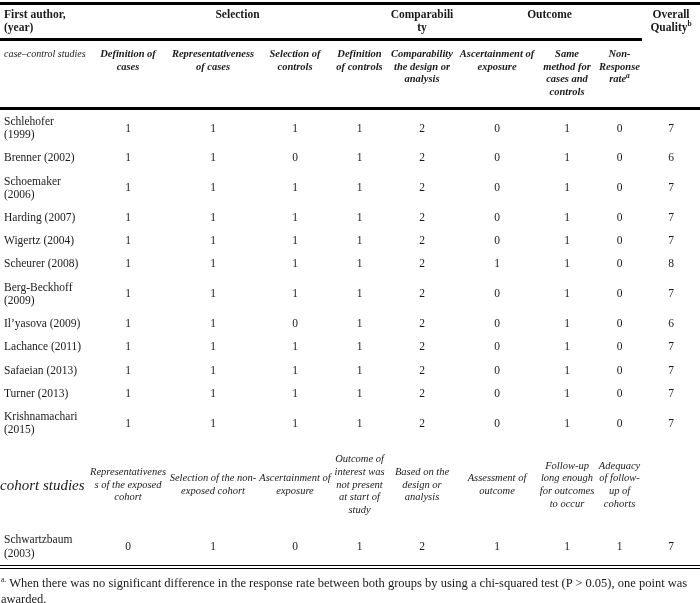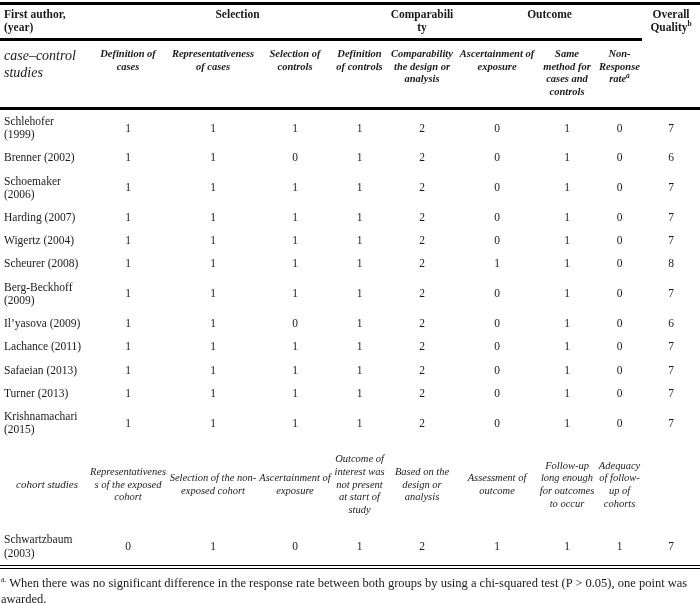--- a/index.html
+++ b/index.html
@@ -19,28 +19,28 @@
   th.overall-head {
     font-weight:bold; font-size:11.5px; line-height:1.2;
     vertical-align:middle; border-bottom:3px solid #000; padding:2px 3px;margin-top:28px;
   }
   
   tr.colhead-row td {
     font-style:italic; font-weight:bold; font-size:10.5px; line-height:1.18;
     vertical-align:top; border-bottom:3px solid #000; padding:7px 1px 9px;
   }
   tr.colhead-row td.section-label {
-    font-weight:normal; text-align:left; font-size:14px; padding-left:4px;
+    font-weight:normal; text-align:left; font-size:10px; padding-left:4px;
   }
   
   tr.cohort-head-row td {
     font-style:italic; font-weight:normal; font-size:10.5px; line-height:1.2;
     vertical-align:middle; border-bottom:none; padding:12px 1px;
   }
-  tr.cohort-head-row td.section-label { text-align:left; font-size:11px; padding-left:16px;font-family:Liberation Serif, serif; }
+  tr.cohort-head-row td.section-label { text-align:left; font-size:15px; padding-left:0;font-family:Liberation Serif, serif; }
   
   tbody td { font-size:11.5px; line-height:1.15; vertical-align:middle; padding:5px 2px; }
   tbody td.study { text-align:left; padding-left:4px; }
   tbody.cohort-body tr:last-child td { border-bottom:4px double #000; }
   sup { font-size:7.5px; line-height:0; }
   
   .footnotes { font-size:12.5px; line-height:1.32; padding:6px 2px 0 1px; color:#1a1a1a; }
   .footnote { margin:0 0 1px 0; }
 </style>
 </head>

